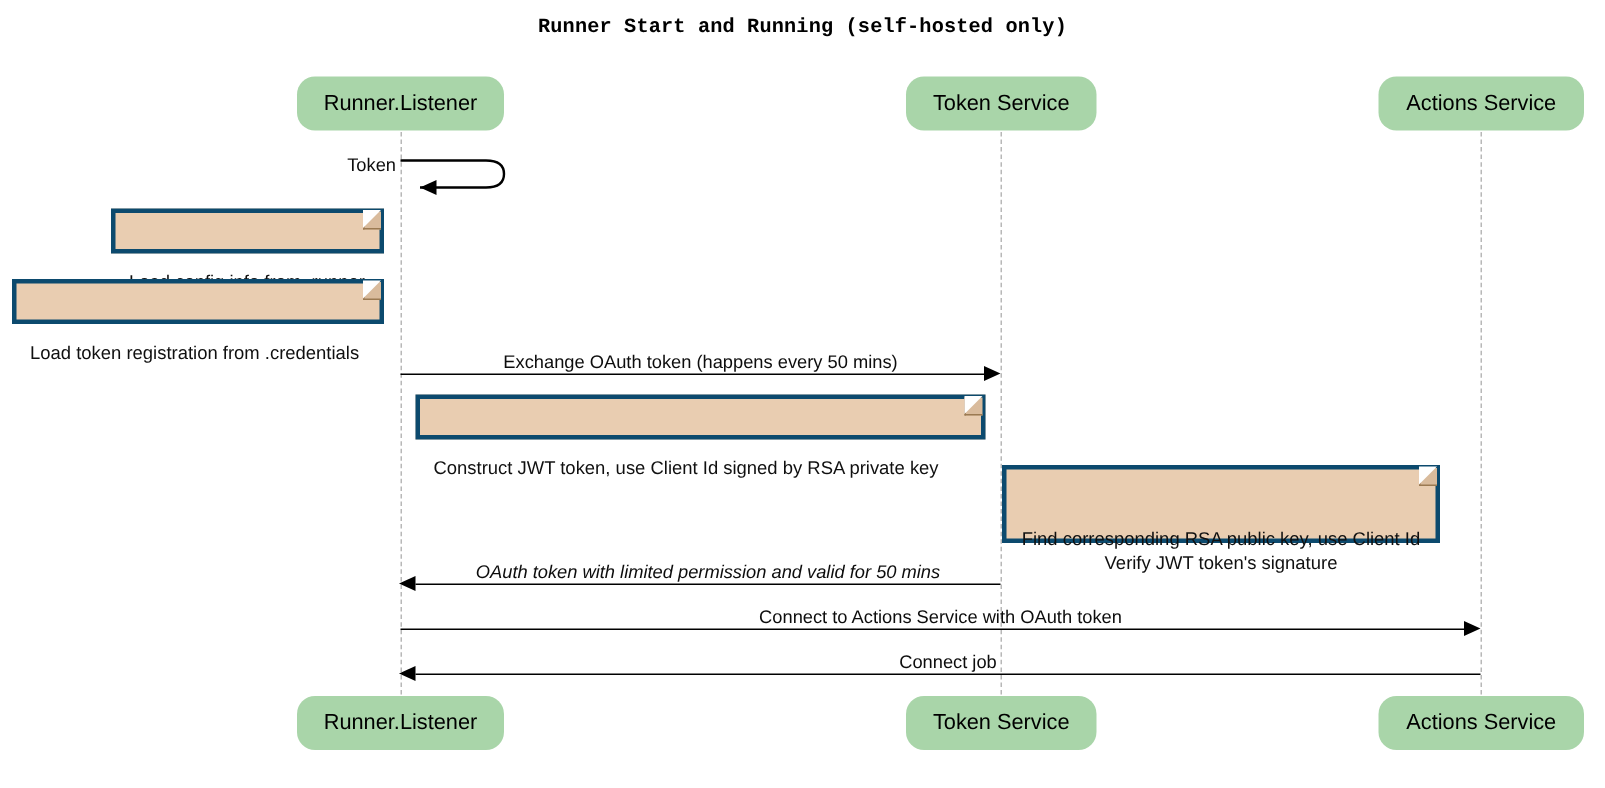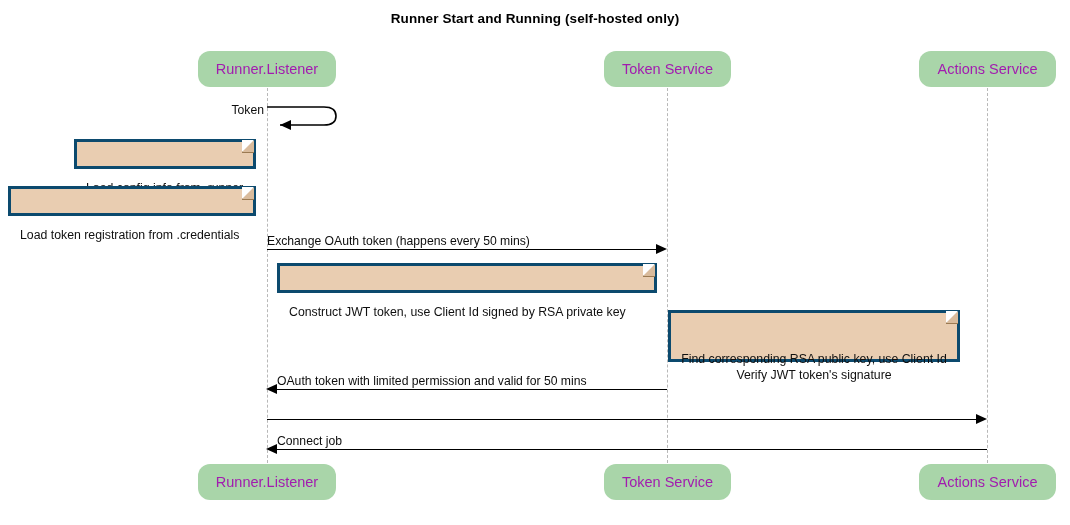--- a/index.html
+++ b/index.html
@@ -24,20 +24,21 @@
   .diagram-title {
     position: absolute;
     left: 0;
     top: 11px;
     width: 1070px;
     text-align: center;
     font-size: 13.5px;
     font-weight: bold;
     color: #000000;
     letter-spacing: 0.1px;
+    font-family: Liberation Mono, monospace;
   }
 
   
   .lifeline {
     position: absolute;
     width: 0;
     border-left: 1px dashed #b8b8b8;
     top: 88px;
     height: 375px;
   }
@@ -45,21 +46,21 @@
   
   .participant {
     position: absolute;
     height: 36px;
     background: #a9d5a9;
     border-radius: 12px;
     display: flex;
     align-items: center;
     justify-content: center;
     font-size: 14.5px;
-    color: #a21caf;
+    color: #000000;
     box-sizing: border-box;
     white-space: nowrap;
   }
 
   
   .note {
     position: absolute;
     background: #e9cdb1;
     border: 3px solid #0c4a6e;
     box-sizing: border-box;
@@ -94,20 +95,21 @@
   .msg-line {
     position: absolute;
     height: 0;
     border-top: 1.6px solid #000000;
   }
   .msg-label {
     position: absolute;
     font-size: 12.2px;
     color: #0d0d0d;
     white-space: nowrap;
+    text-align: center;
   }
   .arrow-head {
     position: absolute;
     width: 0;
     height: 0;
   }
   .arrow-right {
     border-top: 5px solid transparent;
     border-bottom: 5px solid transparent;
     border-left: 11px solid #000000;
@@ -165,24 +167,25 @@
     <span class="fold"></span>
     <span>Construct JWT token, use Client Id signed by RSA private key</span>
   </div>
 
   <div class="note" style="left:668px; top:310px; width:292px; height:52px;text-align:center;">
     <span class="fold"></span>
     <span>Find corresponding RSA public key, use Client Id
 Verify JWT token's signature</span>
   </div>
 
-  <div class="msg-label" style="left:277px; top:374px; width:390px;">OAuth token with limited permission and valid for 50 mins</div>
+  <div class="msg-label" style="left:277px; top:374px; width:390px;font-style:italic;">OAuth token with limited permission and valid for 50 mins</div>
   <div class="msg-line" style="left:277px; top:389px; width:390px;"></div>
   <div class="arrow-head arrow-left" style="left:266px; top:384px;"></div>
 
+  <div class="msg-label" style="left:267px; top:404px; width:720px;">Connect to Actions Service with OAuth token</div>
   <div class="msg-line" style="left:267px; top:419px; width:710px;"></div>
   <div class="arrow-head arrow-right" style="left:976px; top:414px;"></div>
 
   <div class="msg-label" style="left:277px; top:434px; width:710px;">Connect job</div>
   <div class="msg-line" style="left:277px; top:449px; width:710px;"></div>
   <div class="arrow-head arrow-left" style="left:266px; top:444px;"></div>
 
   <div class="participant" style="left:198px; top:464px; width:138px;">Runner.Listener</div>
   <div class="participant" style="left:604px; top:464px; width:127px;">Token Service</div>
   <div class="participant" style="left:919px; top:464px; width:137px;">Actions Service</div>

